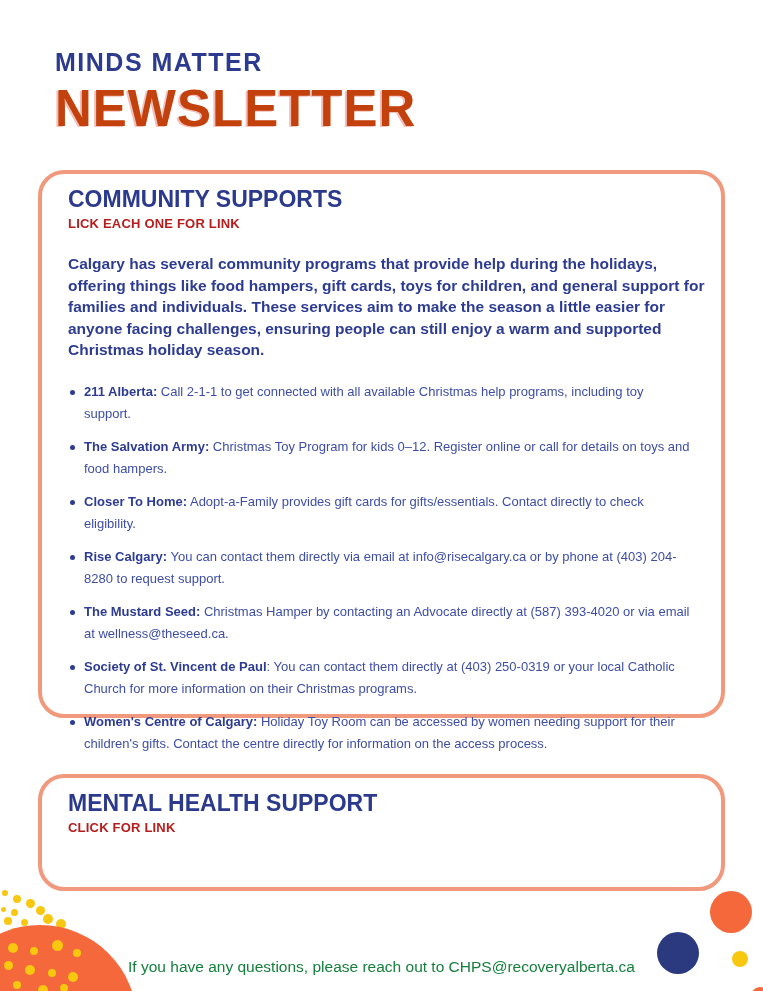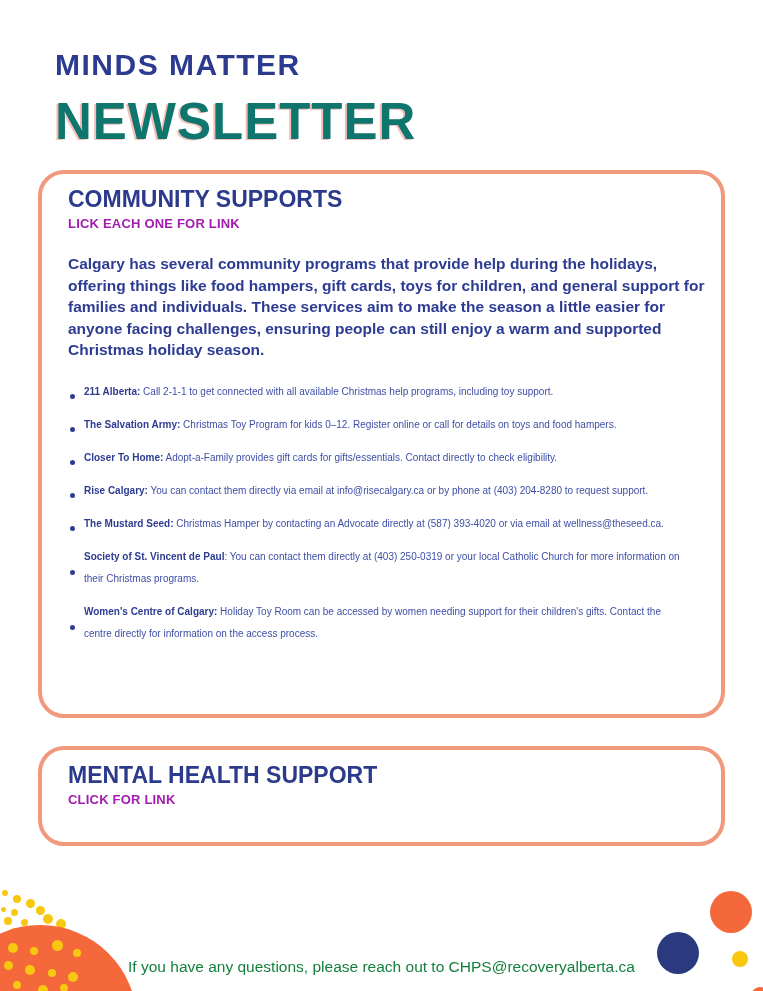--- a/index.html
+++ b/index.html
@@ -10,78 +10,78 @@
     height: 991px;
     background: #ffffff;
     overflow: hidden;
     font-family: "Liberation Sans", sans-serif;
     color: #3e4ea6;
   }
 
   
   .header { position: absolute; left: 55px; top: 48px; }
   .kicker {
-    font-size: 30px;
+    font-size: 25px;
     font-weight: 600;
     letter-spacing: 1.5px;
     color: #2c3b90;
   }
   .main-title {
-    margin-top: 10px;
+    margin-top: 2px;
     font-size: 51px;
     font-weight: 800;
     letter-spacing: 1px;
-    color: #0f766e;
+    color: #c2410c;
     text-shadow: -2px 1px 0 rgba(231, 112, 100, 0.45);
     text-align: center;
   }
 
   
   .card {
     position: absolute;
     left: 38px;
     width: 687px;
     border: 4px solid #f0997c;
     border-radius: 26px;
     background: #ffffff;
     padding: 12px 30px 16px 26px;
   }
   .card-community { top: 170px; height: 548px; }
-  .card-mental { top: 746px; height: 100px; }
+  .card-mental { top: 774px; height: 117px; }
 
   .card-title {
     font-size: 23px;
     font-weight: 800;
     letter-spacing: 0px;
     color: #2b3a8c;
   }
   .card-subtitle {
     margin-top: 3px;
     font-size: 13px;
     font-weight: 800;
     letter-spacing: 0.2px;
-    color: #a21caf;
+    color: #b91c1c;
   }
   .intro {
     margin: 22px auto 0 auto;
     width: 648px;
     text-align: left;
     font-size: 15.5px;
     font-weight: 700;
     line-height: 21.5px;
     color: #2d3c92;
   }
 
   ul.bullet-list { list-style: none; margin-top: 20px; }
   .card-mental ul.bullet-list { margin-top: 10px; margin-left: -14px; }
   ul.bullet-list li {
     display: flex;
-    align-items: center;
+    align-items: flex-start;
     margin-bottom: 11px;
-    font-size: 10px;
+    font-size: 13px;
     line-height: 22px;
     color: #3e4ea6;
   }
   .bullet-dot {
     flex: 0 0 auto;
     width: 5px; height: 5px;
     border-radius: 50%;
     background: #2d3c92;
     margin: 9px 9px 0 2px;
   }

